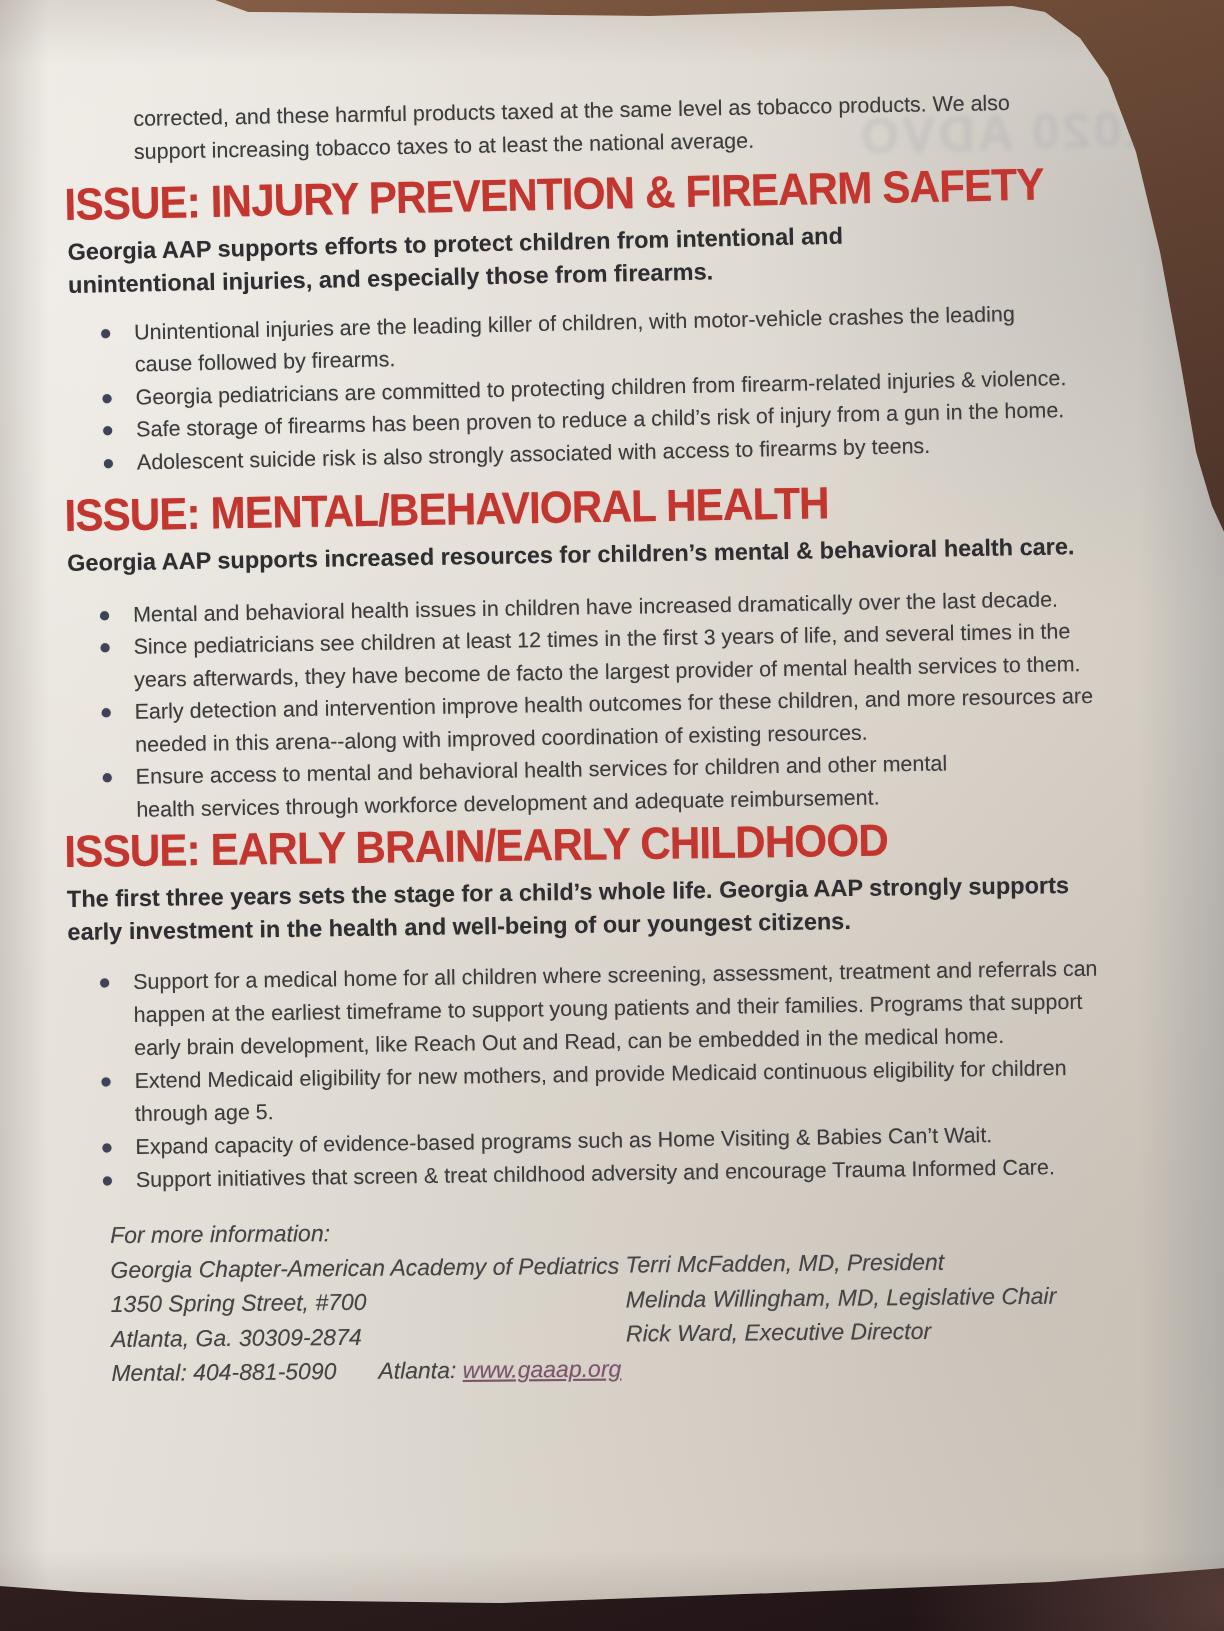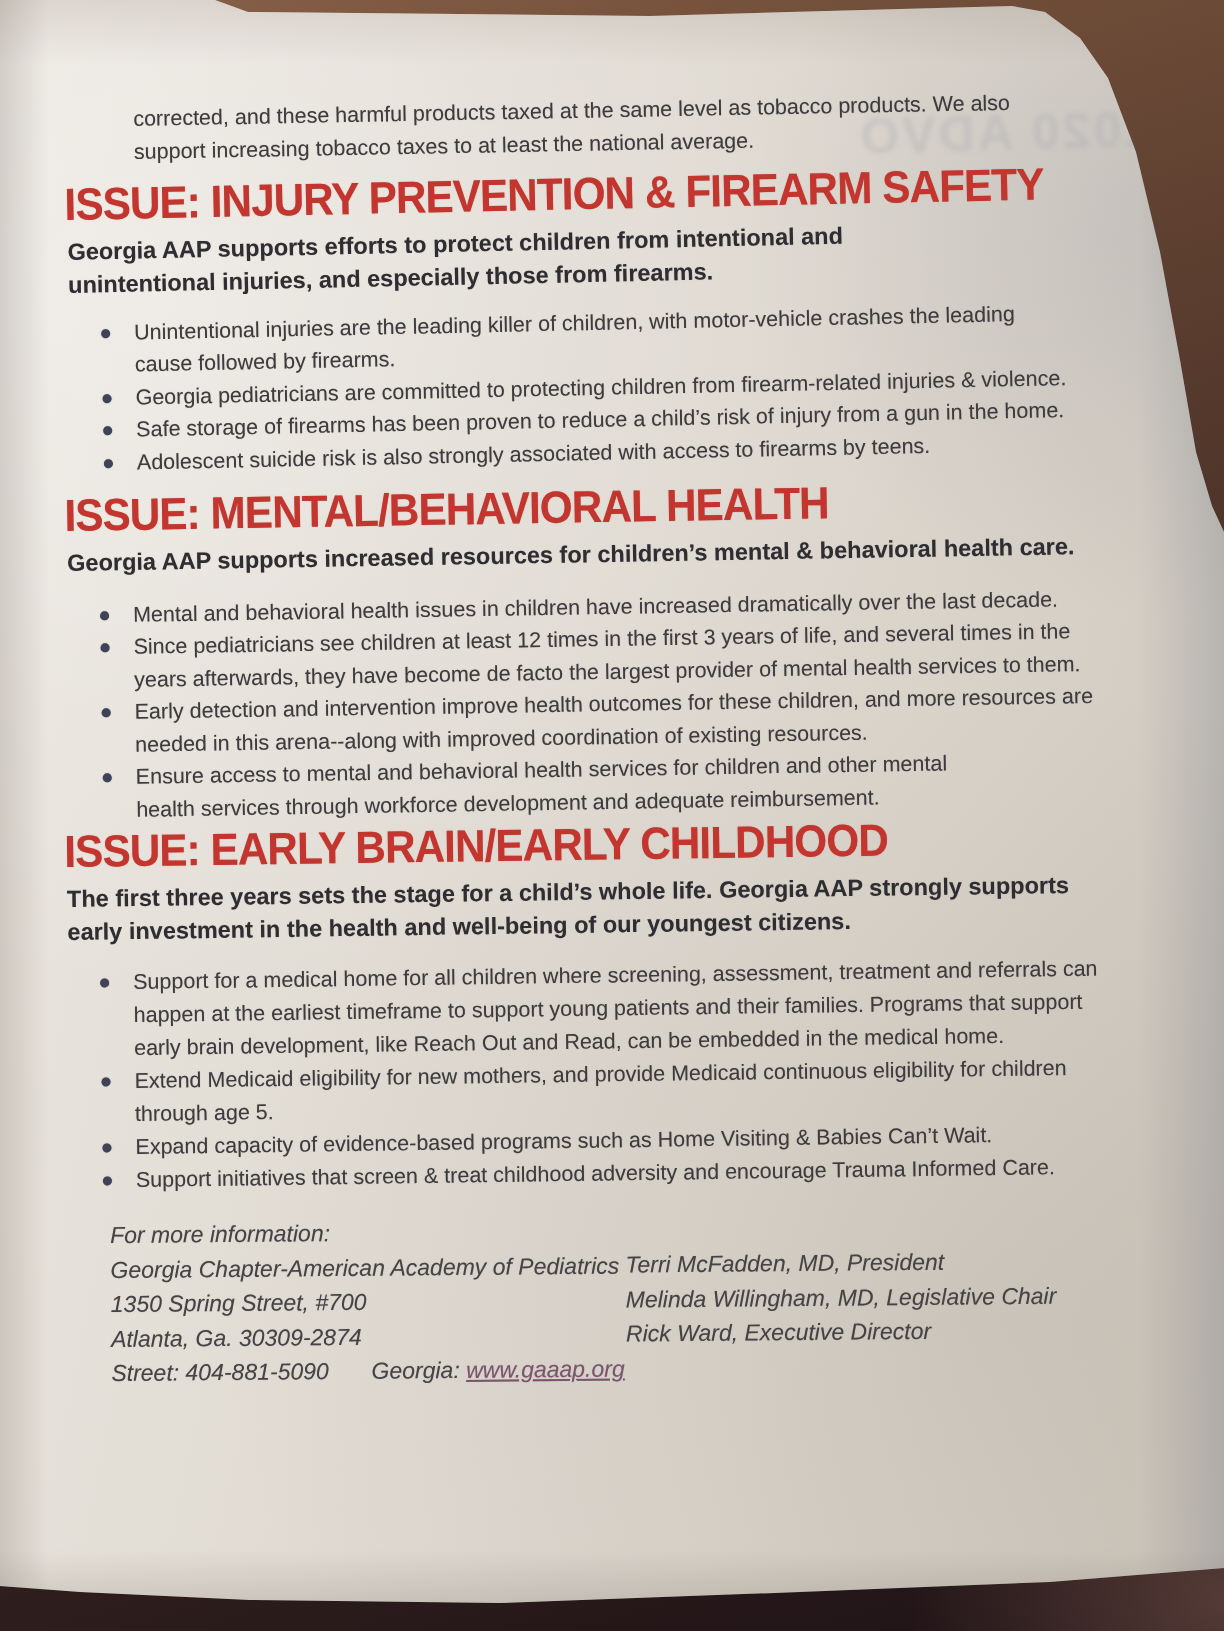--- a/index.html
+++ b/index.html
@@ -195,24 +195,24 @@
       </ul>
     </div>
 
     <div class="footer">
       <div class="footer-left">
         <span class="footer-line">For more information:</span>
         <span class="footer-line">Georgia Chapter-American Academy of Pediatrics</span>
         <span class="footer-line">1350 Spring Street, #700</span>
         <span class="footer-line">Atlanta, Ga. 30309-2874</span>
         <span class="phone-line">
-          <span>Street:</span>
+          <span>Mental:</span>
           <span>404-881-5090</span>
           <span class="gap-sp"></span>
-          <span>Georgia:</span>
+          <span>Atlanta:</span>
           <span class="site-link">www.gaaap.org</span>
         </span>
       </div>
       <div class="footer-right">
         <span class="footer-line">Terri McFadden, MD, President</span>
         <span class="footer-line">Melinda Willingham, MD, Legislative Chair</span>
         <span class="footer-line">Rick Ward, Executive Director</span>
       </div>
     </div>
 

